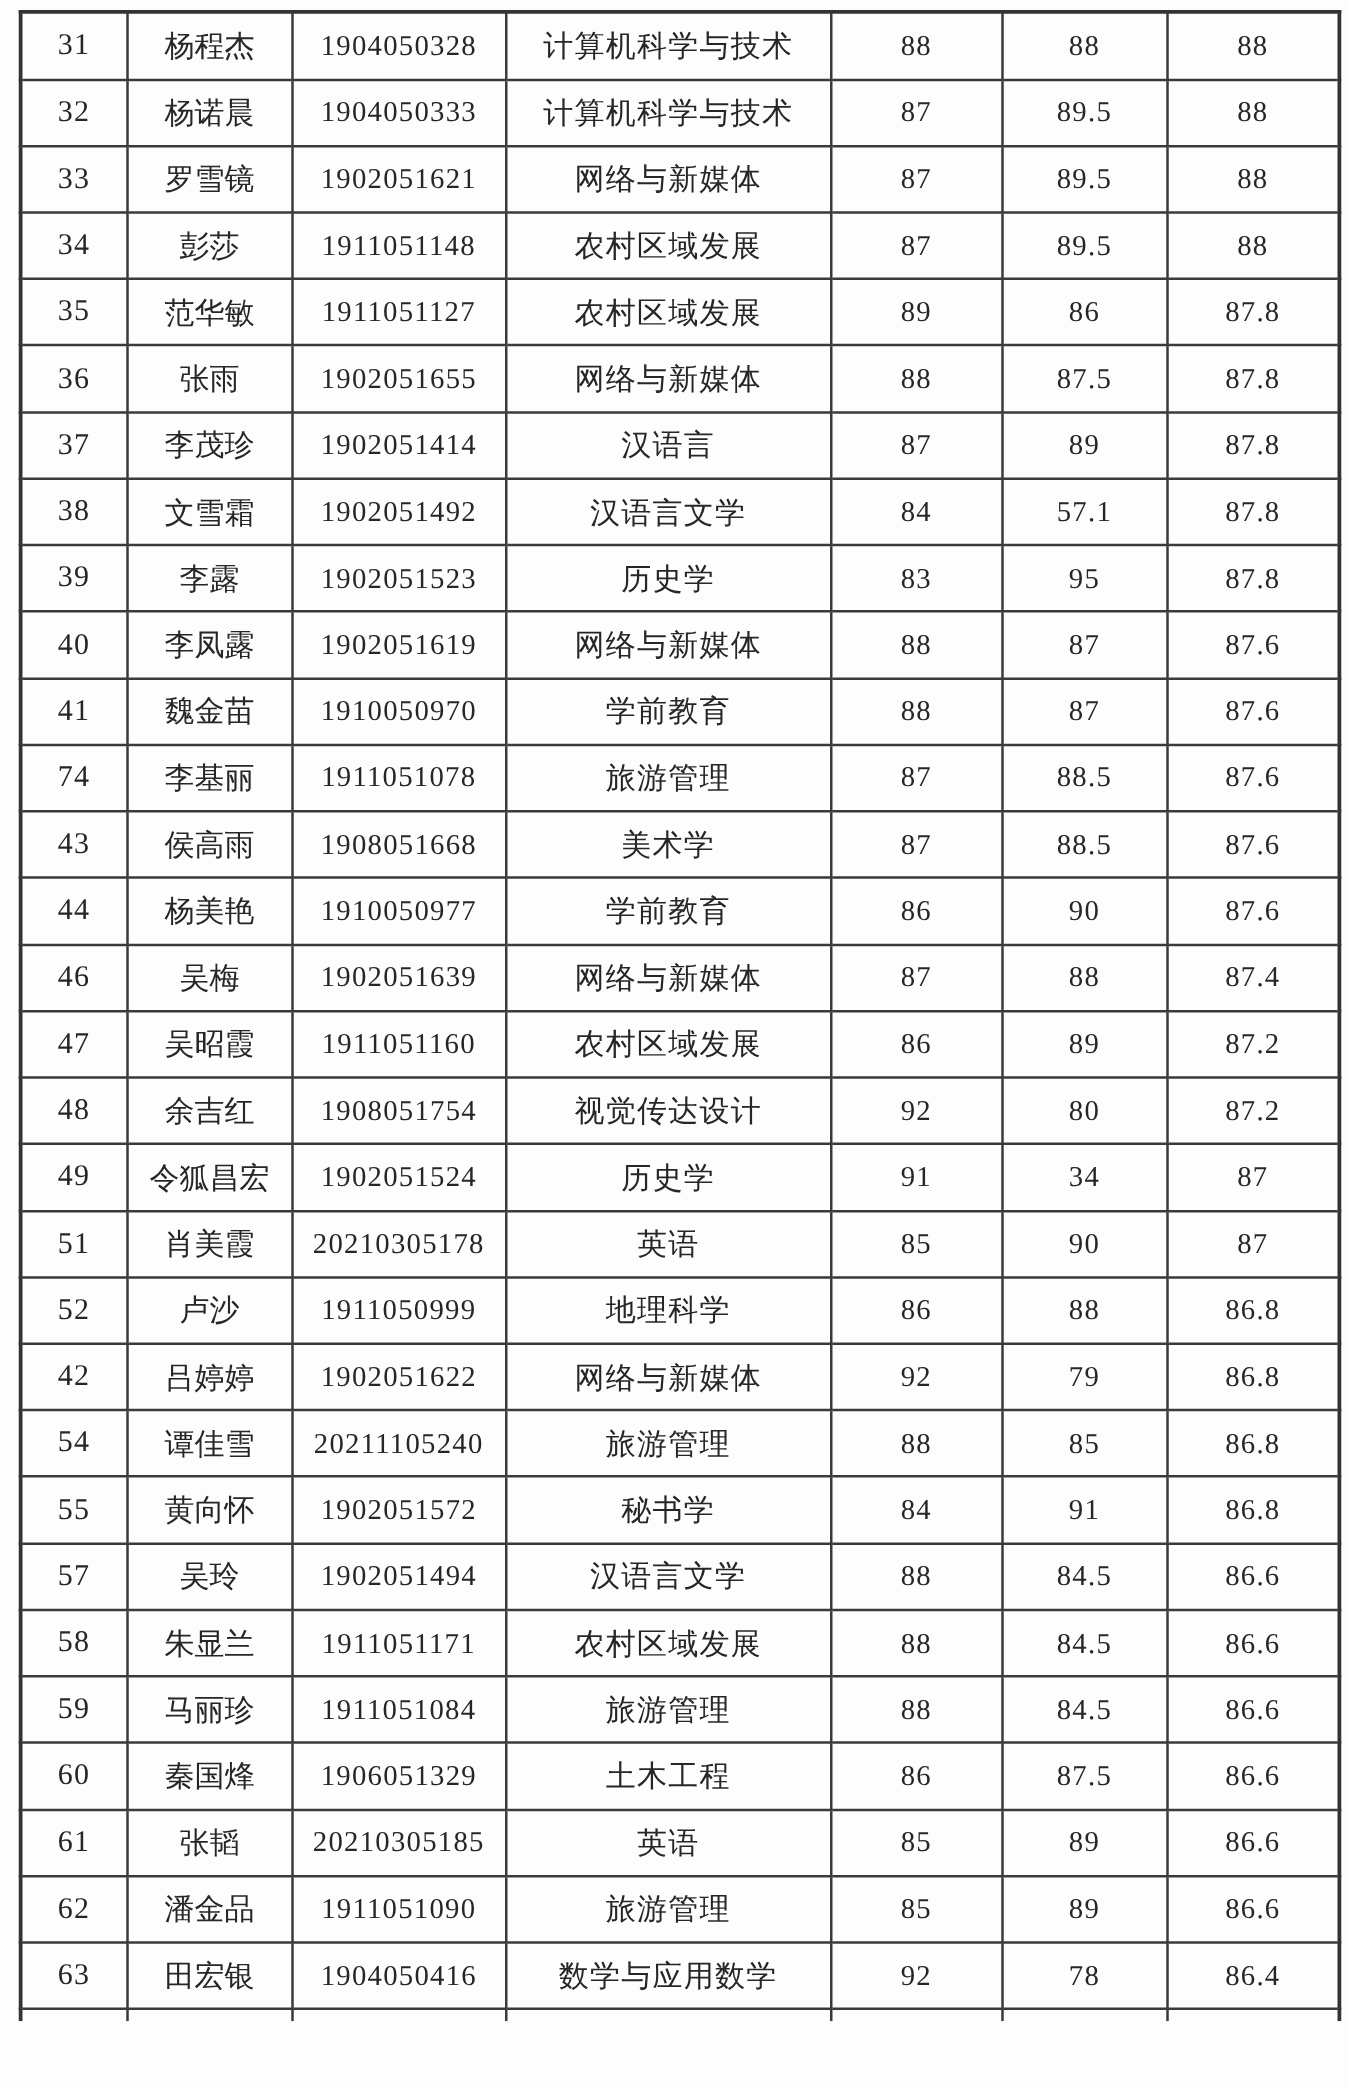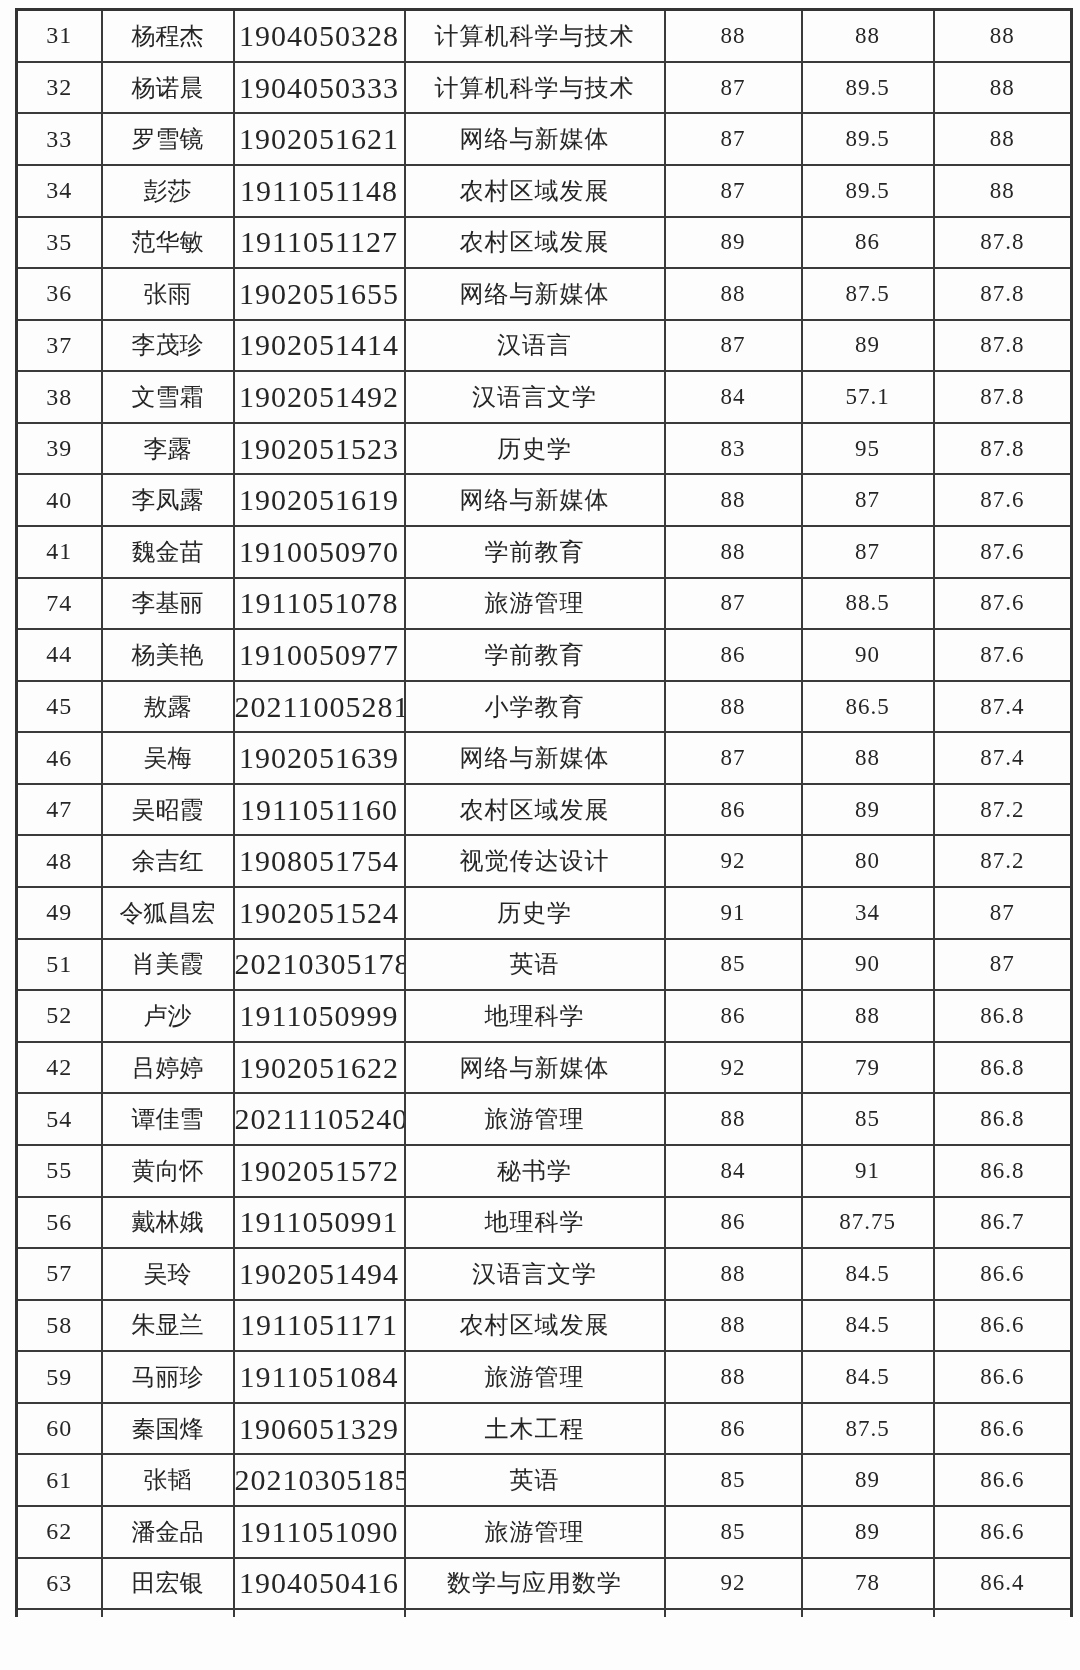--- a/index.html
+++ b/index.html
@@ -29,21 +29,21 @@
   }
   table.scores td {
     border: 2px solid #3a3a3a;
     text-align: center;
     vertical-align: middle;
     padding: 0;
     white-space: nowrap;
     overflow: hidden;
   }
   td.cell-number     { letter-spacing: 1px; }
-  td.cell-student-id { font-size: 30px; letter-spacing: 1px; }
+  td.cell-student-id { font-size: 23px; letter-spacing: 1px; }
   td.cell-major      { letter-spacing: 1px; }
   td.cell-score-1,
   td.cell-score-2,
   td.cell-score-final { font-size: 23px; letter-spacing: 1px; }
   col.c0 { width: 85px;  }
   col.c1 { width: 132px; }
   col.c2 { width: 171px; }
   col.c3 { width: 260px; }
   col.c4 { width: 137px; }
   col.c5 { width: 132px; }
@@ -166,36 +166,36 @@
         <tr>
           <td class="cell-number">74</td>
           <td class="cell-name">李基丽</td>
           <td class="cell-student-id">1911051078</td>
           <td class="cell-major">旅游管理</td>
           <td class="cell-score-1">87</td>
           <td class="cell-score-2">88.5</td>
           <td class="cell-score-final">87.6</td>
         </tr>
         <tr>
+          <td class="cell-number">43</td>
+          <td class="cell-name">侯高雨</td>
+          <td class="cell-student-id">1908051668</td>
+          <td class="cell-major">美术学</td>
+          <td class="cell-score-1">87</td>
+          <td class="cell-score-2">88.5</td>
+          <td class="cell-score-final">87.6</td>
+        </tr>
+        <tr>
           <td class="cell-number">44</td>
           <td class="cell-name">杨美艳</td>
           <td class="cell-student-id">1910050977</td>
           <td class="cell-major">学前教育</td>
           <td class="cell-score-1">86</td>
           <td class="cell-score-2">90</td>
           <td class="cell-score-final">87.6</td>
-        </tr>
-        <tr>
-          <td class="cell-number">45</td>
-          <td class="cell-name">敖露</td>
-          <td class="cell-student-id">20211005281</td>
-          <td class="cell-major">小学教育</td>
-          <td class="cell-score-1">88</td>
-          <td class="cell-score-2">86.5</td>
-          <td class="cell-score-final">87.4</td>
         </tr>
         <tr>
           <td class="cell-number">46</td>
           <td class="cell-name">吴梅</td>
           <td class="cell-student-id">1902051639</td>
           <td class="cell-major">网络与新媒体</td>
           <td class="cell-score-1">87</td>
           <td class="cell-score-2">88</td>
           <td class="cell-score-final">87.4</td>
         </tr>
@@ -265,29 +265,20 @@
         <tr>
           <td class="cell-number">55</td>
           <td class="cell-name">黄向怀</td>
           <td class="cell-student-id">1902051572</td>
           <td class="cell-major">秘书学</td>
           <td class="cell-score-1">84</td>
           <td class="cell-score-2">91</td>
           <td class="cell-score-final">86.8</td>
         </tr>
         <tr>
-          <td class="cell-number">56</td>
-          <td class="cell-name">戴林娥</td>
-          <td class="cell-student-id">1911050991</td>
-          <td class="cell-major">地理科学</td>
-          <td class="cell-score-1">86</td>
-          <td class="cell-score-2">87.75</td>
-          <td class="cell-score-final">86.7</td>
-        </tr>
-        <tr>
           <td class="cell-number">57</td>
           <td class="cell-name">吴玲</td>
           <td class="cell-student-id">1902051494</td>
           <td class="cell-major">汉语言文学</td>
           <td class="cell-score-1">88</td>
           <td class="cell-score-2">84.5</td>
           <td class="cell-score-final">86.6</td>
         </tr>
         <tr>
           <td class="cell-number">58</td>

